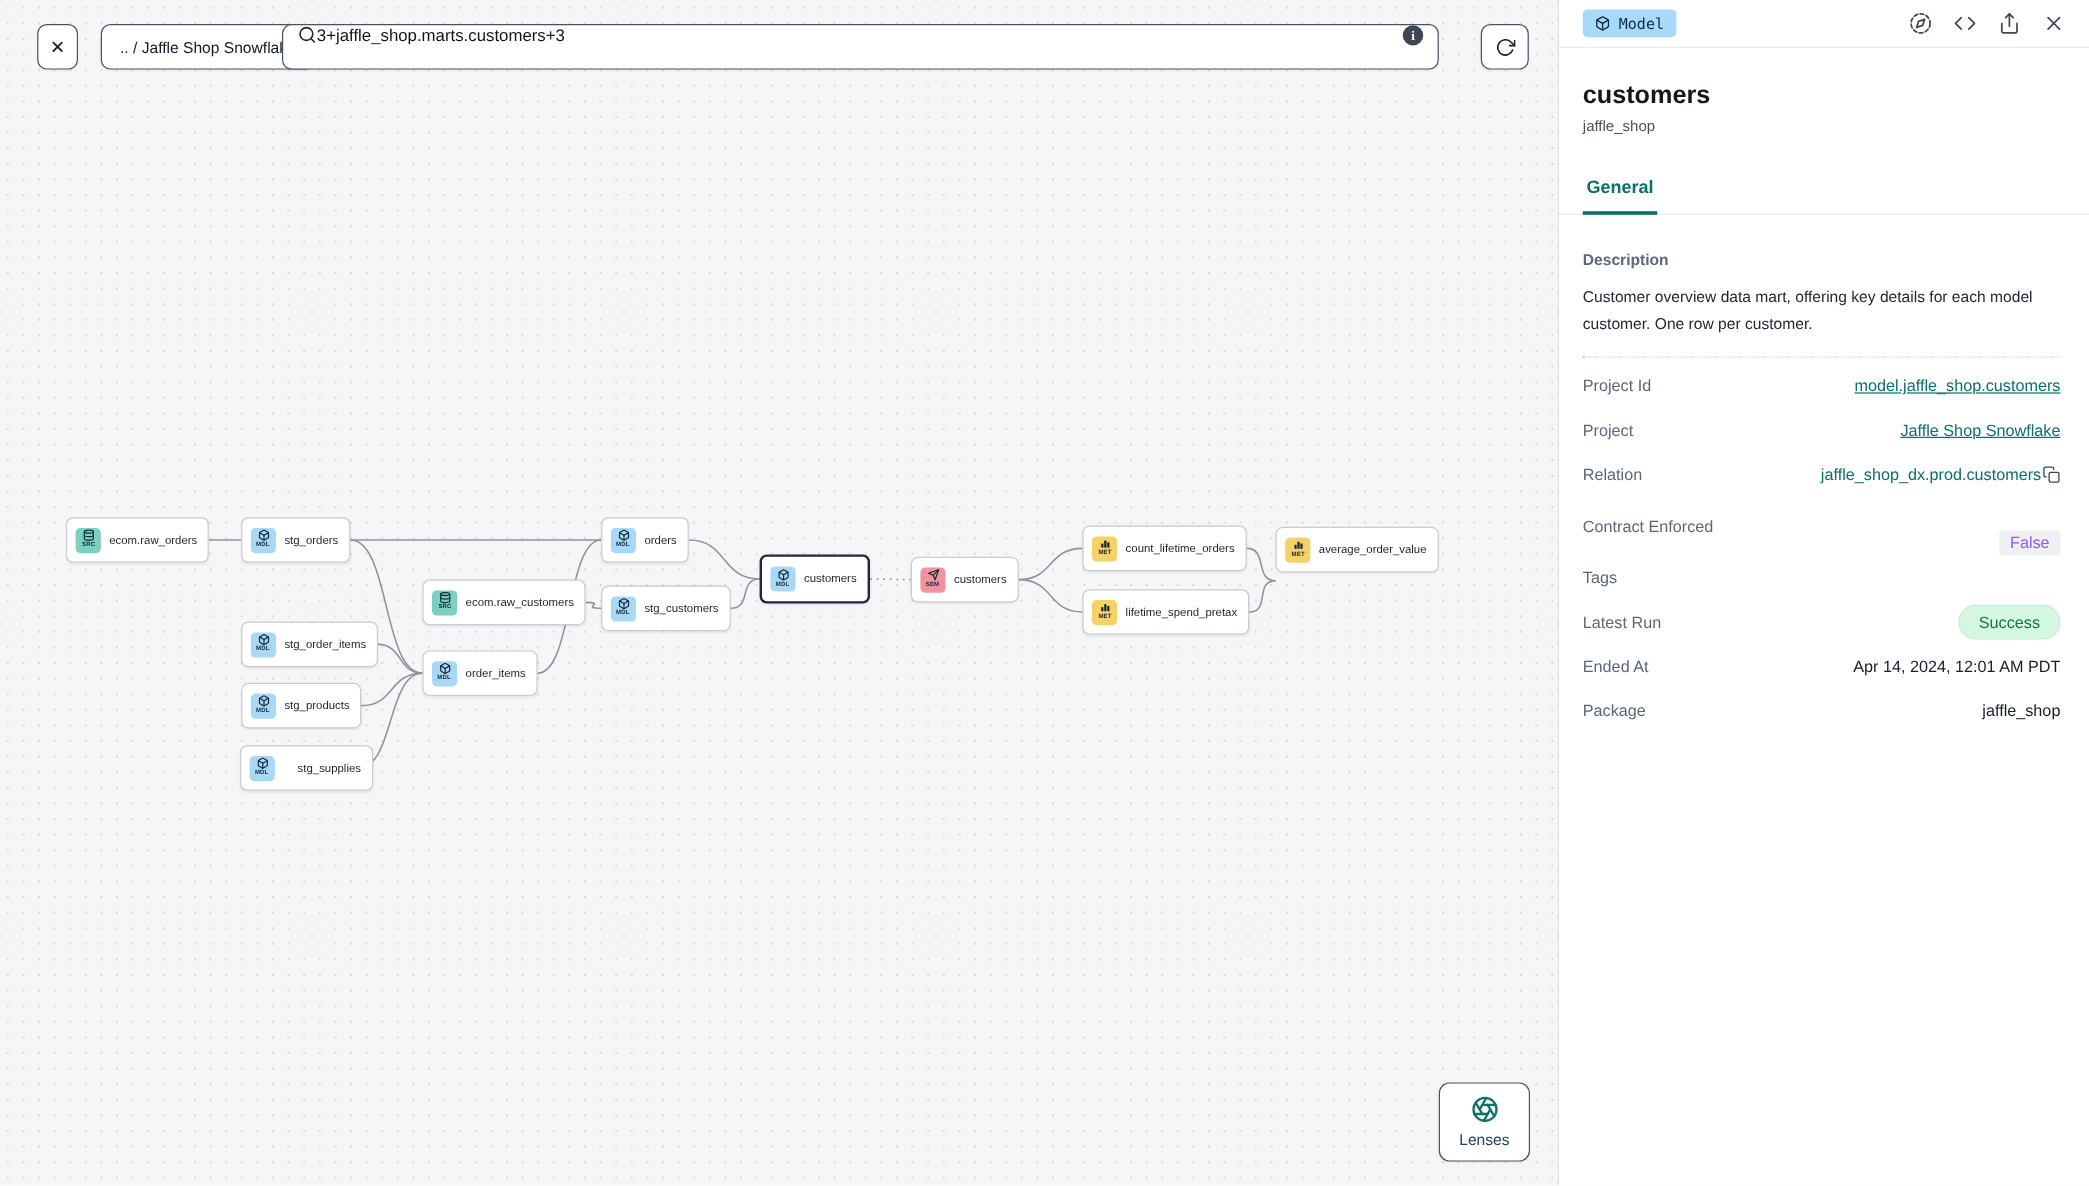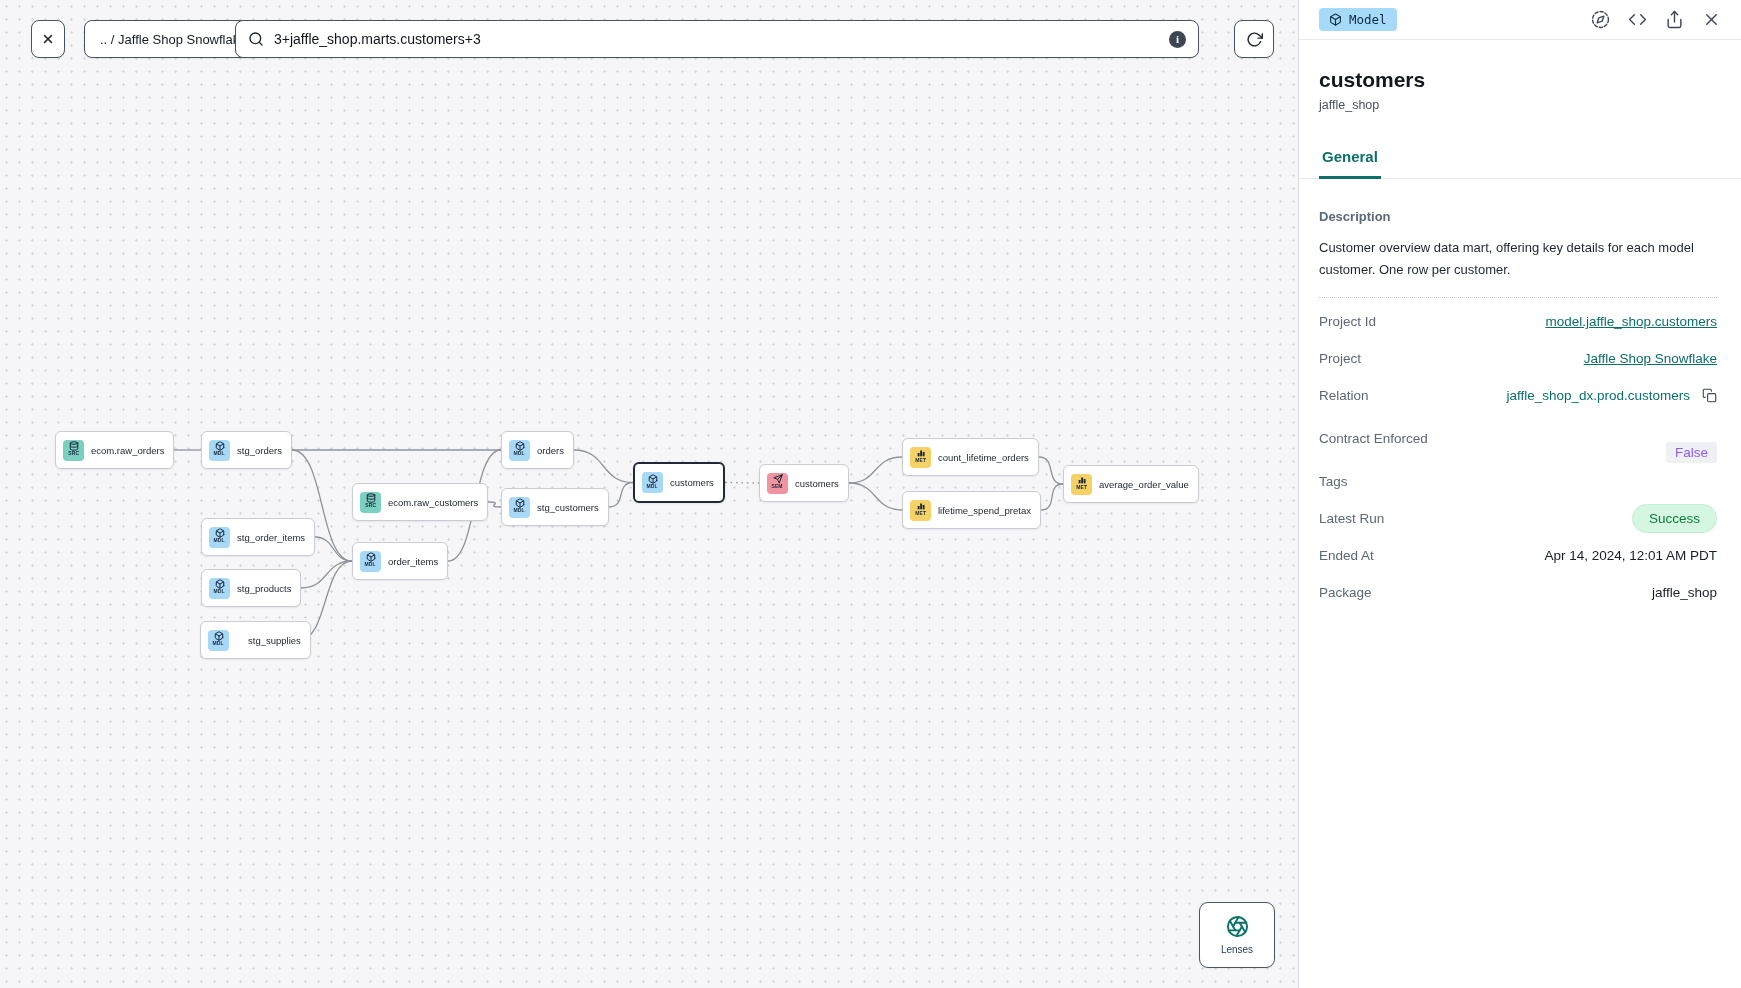--- a/index.html
+++ b/index.html
@@ -23,21 +23,21 @@
   .tool-close { left:31px; top:20px; width:34px; height:38px; }
   .breadcrumb {
     position:absolute; left:84px; top:20px; height:38px; padding:0 15px;
     background:#fff; border:1.5px solid #495261; border-radius:8px;
     display:flex; align-items:center; font-size:13px; color:#141c28;
     box-shadow:0 1px 2px rgba(16,24,40,.05);
   }
   .searchbar {
     position:absolute; left:235px; top:20px; width:964px; height:38px;
     background:#fff; border:1.5px solid #495261; border-radius:8px;
-    display:flex; align-items:center; padding:0 12px; gap:10px;
+    display:flex; align-items:flex-start; padding:0 12px; gap:0;
     box-shadow:0 1px 2px rgba(16,24,40,.05);
   }
   .searchbar input {
     flex:1; border:none; outline:none; font-family:"Liberation Sans",sans-serif;
     font-size:14px; color:#10151c; background:transparent;
   }
   .info-dot {
     width:17px; height:17px; border-radius:50%; background:#3e4654; color:#fff;
     font-size:11px; font-weight:700; display:flex; align-items:center; justify-content:center;
     font-family:"Liberation Serif", serif; cursor:pointer; flex:0 0 auto;
@@ -63,21 +63,21 @@
            transform:scale(.56); transform-origin:center top; letter-spacing:.2px; }
   .nlabel { font-size:9.5px; color:#1c232e; margin-left:7px; }
   
   .lenses {
     position:absolute; left:1199px; top:902px; width:76px; height:66px;
     background:#fff; border:1.5px solid #4a5465; border-radius:9px;
     display:flex; flex-direction:column; align-items:center; justify-content:center; gap:6px;
     cursor:pointer; box-shadow:0 1px 2px rgba(16,24,40,.05);
   }
   .lenses svg { stroke:#0d7268; stroke-width:2; fill:none; stroke-linecap:round; stroke-linejoin:round; }
-  .lenses .llabel { font-size:10px; color:#22455a; }
+  .lenses .llabel { font-size:13px; color:#22455a; }
   
   .sidebar {
     position:absolute; left:1298px; top:0; width:443px; height:988px;
     background:#fff; border-left:1px solid #d9dbe0;
   }
   .sb-header {
     height:40px; display:flex; align-items:center; justify-content:space-between;
     padding:0 20px; border-bottom:1px solid #e7e9ed;
   }
   .model-badge {
@@ -96,21 +96,21 @@
     color:#0c6f6a; border-bottom:3px solid #0c6f6a; margin-bottom:-1px; cursor:pointer;
   }
   .sb-content { padding:30px 24px 0 20px; }
   .desc-label { font-size:13px; font-weight:700; color:#5b6878; margin-bottom:13px; }
   .desc-text { font-size:13px; line-height:22px; color:#1d2633; margin-bottom:16px; }
   .dotted-divider { border-top:1px dotted #c4c8cf; margin-bottom:5px; }
   .frow { display:flex; justify-content:space-between; align-items:center; min-height:37px; font-size:13.5px; }
   .flabel { color:#5b6878; }
   .fvalue { color:#16202c; text-align:right; }
   .v-link { color:#0c6f6a; text-decoration:underline; cursor:pointer; }
-  .v-relation { color:#0c6f6a; display:flex; align-items:center; gap:12px; }
+  .v-relation { color:#0c6f6a; display:flex; align-items:center; gap:1px; }
   .v-relation svg { width:15px; height:15px; stroke:#3d4756; stroke-width:1.8; fill:none; stroke-linecap:round; stroke-linejoin:round; cursor:pointer; }
   .v-badge { background:#eef0f3; border-radius:3px; padding:3px 9px; color:#8b5cf6;margin-top:28px; }
   .v-pill { background:#d5f6e0; border:1px solid #c2eed2; color:#0f7a41; border-radius:999px; padding:6px 16px; font-size:13.5px; }
 </style>
 </head>
 <body>
 
 <div class="canvas">
   <svg class="edge-layer" id="edgeLayer" width="1298" height="988">
       <path d="M174,450 C192,450 183,450 201,450"></path>
@@ -265,21 +265,21 @@
         <span class="nicon" style="background:#f6d166">
           <svg viewBox="0 0 24 24" class="fillglyph">
             <rect x="4" y="12" width="4.5" height="8"></rect>
             <rect x="10" y="6" width="4.5" height="14"></rect>
             <rect x="16" y="9.5" width="4.5" height="10.5"></rect>
           </svg>
           <span class="ncode">MET</span>
         </span>
         <span class="nlabel">lifetime_spend_pretax</span>
       </div>
-      <div class="node" style="left: 1063px; top: 465px;">
+      <div class="node" style="left: 1063px; top: 439px;">
         <span class="nicon" style="background:#f6d166">
           <svg viewBox="0 0 24 24" class="fillglyph">
             <rect x="4" y="12" width="4.5" height="8"></rect>
             <rect x="10" y="6" width="4.5" height="14"></rect>
             <rect x="16" y="9.5" width="4.5" height="10.5"></rect>
           </svg>
           <span class="ncode">MET</span>
         </span>
         <span class="nlabel">average_order_value</span>
       </div>

